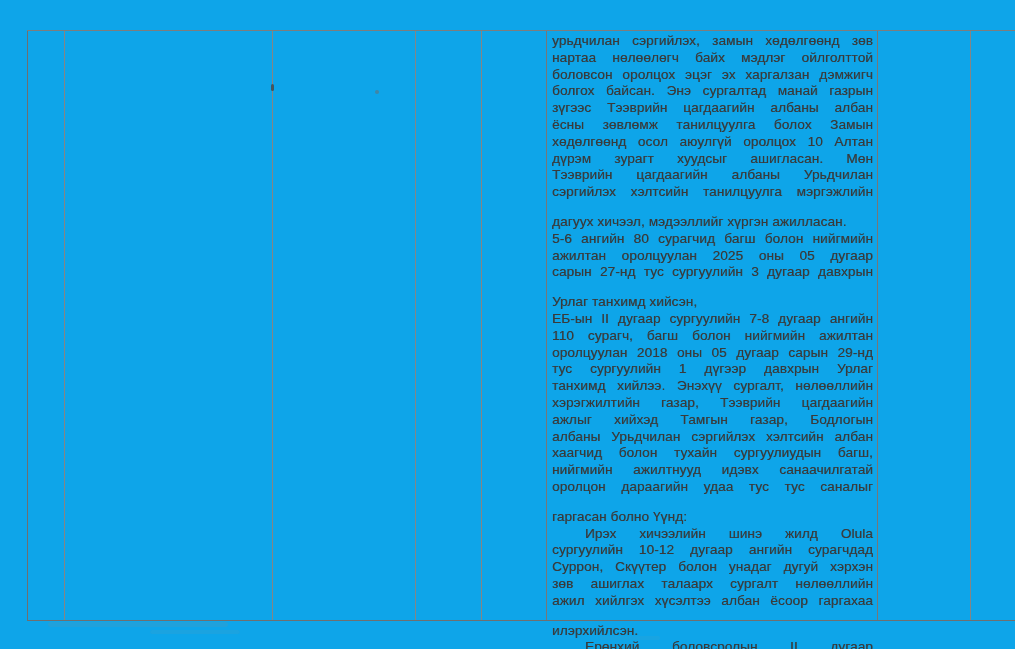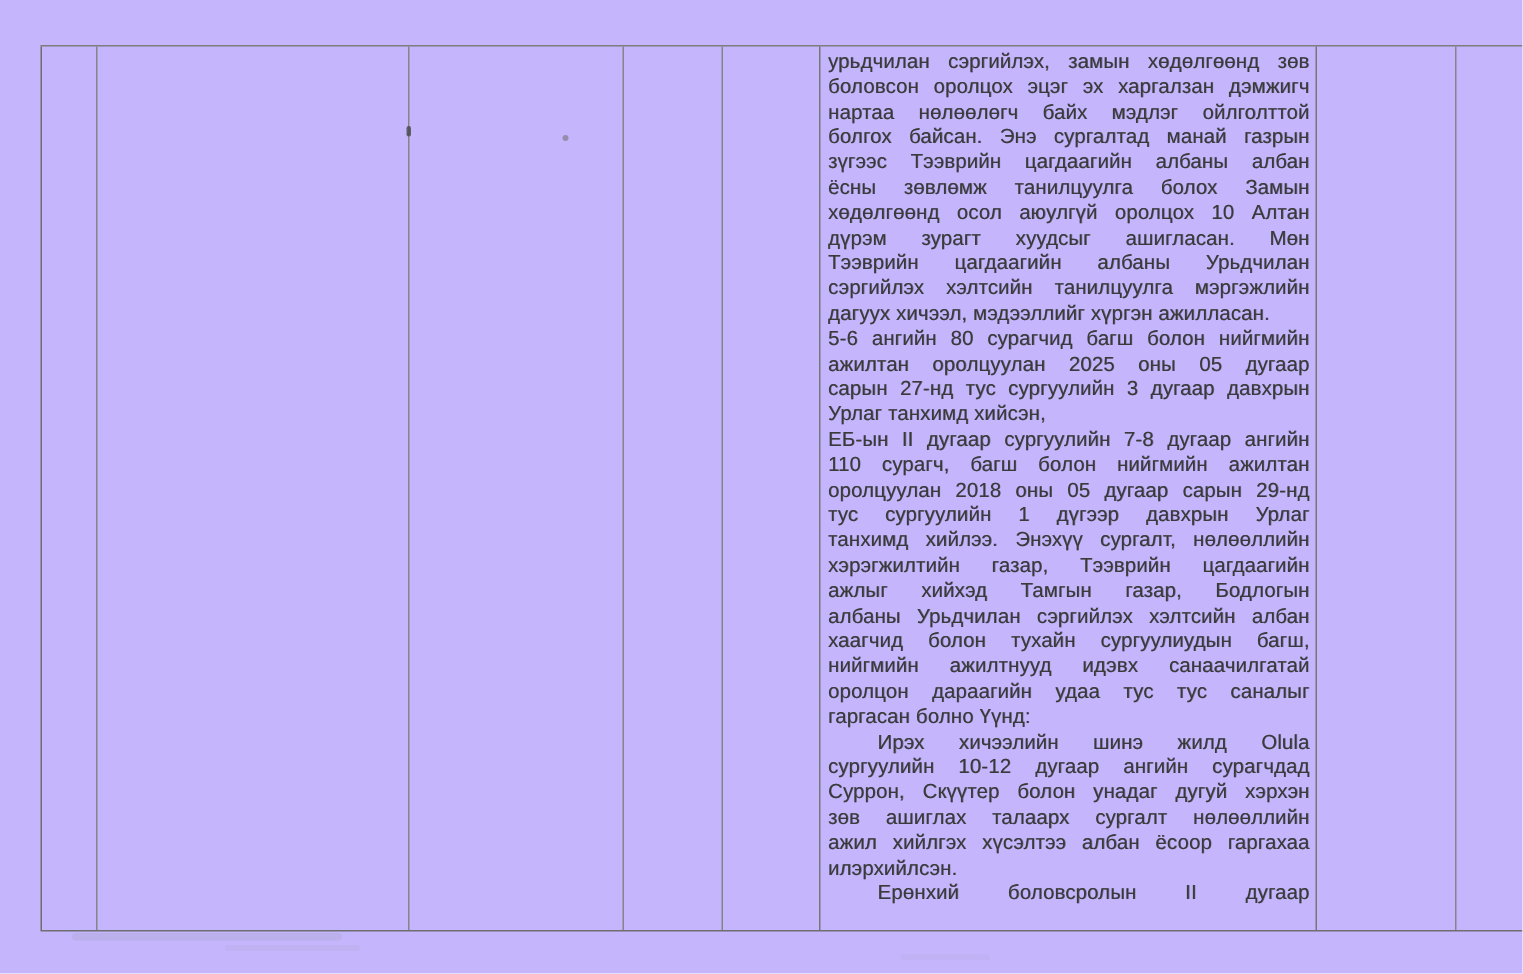--- a/index.html
+++ b/index.html
@@ -4,21 +4,21 @@
 <style>
   html, body {
     margin: 0;
     padding: 0;
     background: #ffffff;
   }
   .page {
     position: relative;
     width: 1015px;
     height: 649px;
-    background: #c4b5fd;
+    background: #0ea5e9;
     overflow: hidden;
     font-family: "Liberation Sans", sans-serif;
   }
   .table {
     position: absolute;
     left: 27px;
     top: 30px;
     width: 988px;
     height: 591px;
     border-top: 1px solid #7d7d7d;
@@ -62,21 +62,21 @@
     text-shadow: 0.4px 0 0 rgba(55,55,55,0.55);
     letter-spacing: 0.1px;
   }
   .line {
     text-align: justify;
     text-align-last: justify;
     white-space: normal;
     height: 16.8px;
     overflow: visible;
   }
-  .line.end { text-align-last: left; }
+  .line.end { text-align-last: left; margin-top: 13px; }
   .line.indent { text-indent: 33px; }
   
   .speck {
     position: absolute;
     border-radius: 50%;
   }
   .speck.s1 { left: 375px; top: 90px; width: 4px; height: 4px; background: rgba(110,110,110,0.55); }
   .speck.s2 { left: 271px; top: 84px; width: 3px; height: 7px; border-radius: 2px; background: rgba(70,70,70,0.8); }
   .smudge {
     position: absolute;
@@ -102,22 +102,22 @@
     <div class="vline v8"></div>
 
     <div class="cell c1"></div>
     <div class="cell c2"></div>
     <div class="cell c3"></div>
     <div class="cell c4"></div>
     <div class="cell c5"></div>
     <div class="cell c6">
       <div class="textlines">
           <div class="line">урьдчилан сэргийлэх, замын хөдөлгөөнд зөв</div>
+          <div class="line">нартаа нөлөөлөгч байх мэдлэг ойлголттой</div>
           <div class="line">боловсон оролцох эцэг эх харгалзан дэмжигч</div>
-          <div class="line">нартаа нөлөөлөгч байх мэдлэг ойлголттой</div>
           <div class="line">болгох байсан. Энэ сургалтад манай газрын</div>
           <div class="line">зүгээс Тээврийн цагдаагийн албаны албан</div>
           <div class="line">ёсны зөвлөмж танилцуулга болох Замын</div>
           <div class="line">хөдөлгөөнд осол аюулгүй оролцох 10 Алтан</div>
           <div class="line">дүрэм зурагт хуудсыг ашигласан. Мөн</div>
           <div class="line">Тээврийн цагдаагийн албаны Урьдчилан</div>
           <div class="line">сэргийлэх хэлтсийн танилцуулга мэргэжлийн</div>
           <div class="line end">дагуух хичээл, мэдээллийг хүргэн ажилласан.</div>
           <div class="line">5-6 ангийн 80 сурагчид багш болон нийгмийн</div>
           <div class="line">ажилтан оролцуулан 2025 оны 05 дугаар</div>

